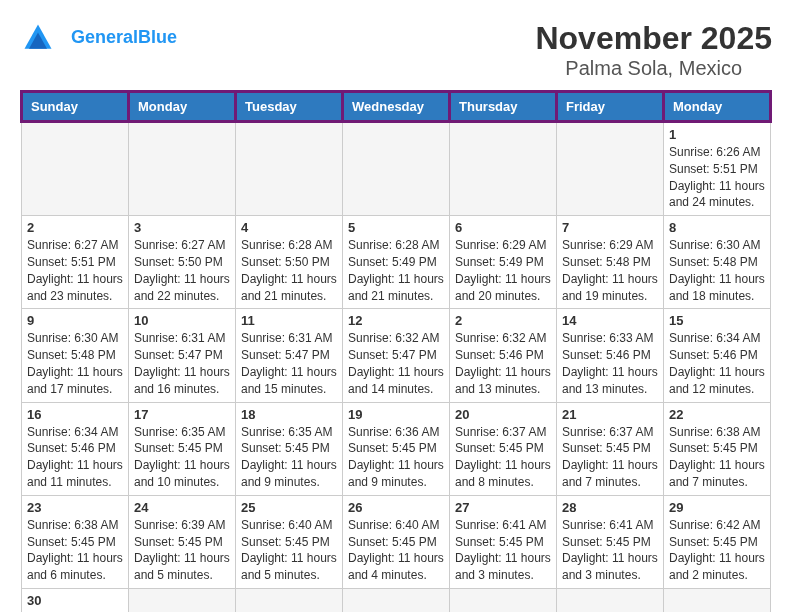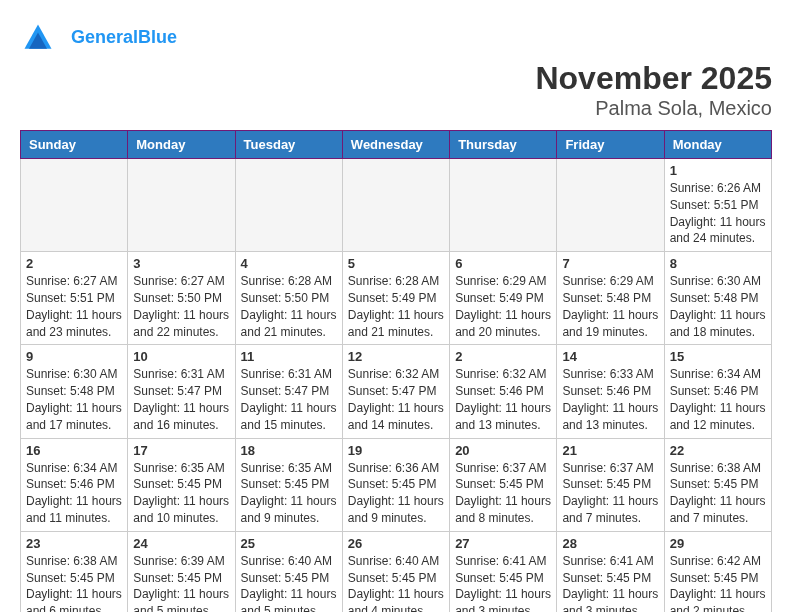--- a/index.html
+++ b/index.html
@@ -28,22 +28,21 @@
       line-height: 1.1;
     }
     .logo-text span {
       color: #2196F3;
     }
     .logo-icon {
       width: 36px;
       height: 36px;
     }
     .title-block {
-      text-align: right;
-      margin-top: 40px;
+      text-align: center;
     }
     .month-title {
       font-size: 32px;
       font-weight: bold;
       color: #333;
     }
     .location {
       font-size: 20px;
       color: #555;
     }
@@ -52,21 +51,21 @@
       border-collapse: collapse;
       border: 1px solid #ccc;
     }
     .calendar th {
       background-color: #2e7abf;
       color: #fff;
       font-size: 13px;
       font-weight: bold;
       padding: 6px 8px;
       text-align: left;
-      border: 1px solid #701a75;
+      border: 3px solid #701a75;
     }
     .calendar td {
       vertical-align: top;
       border: 1px solid #ccc;
       padding: 4px 5px;
       width: 107px;
       min-height: 80px;
       font-size: 10px;
       color: #333;
       background: #fff;

